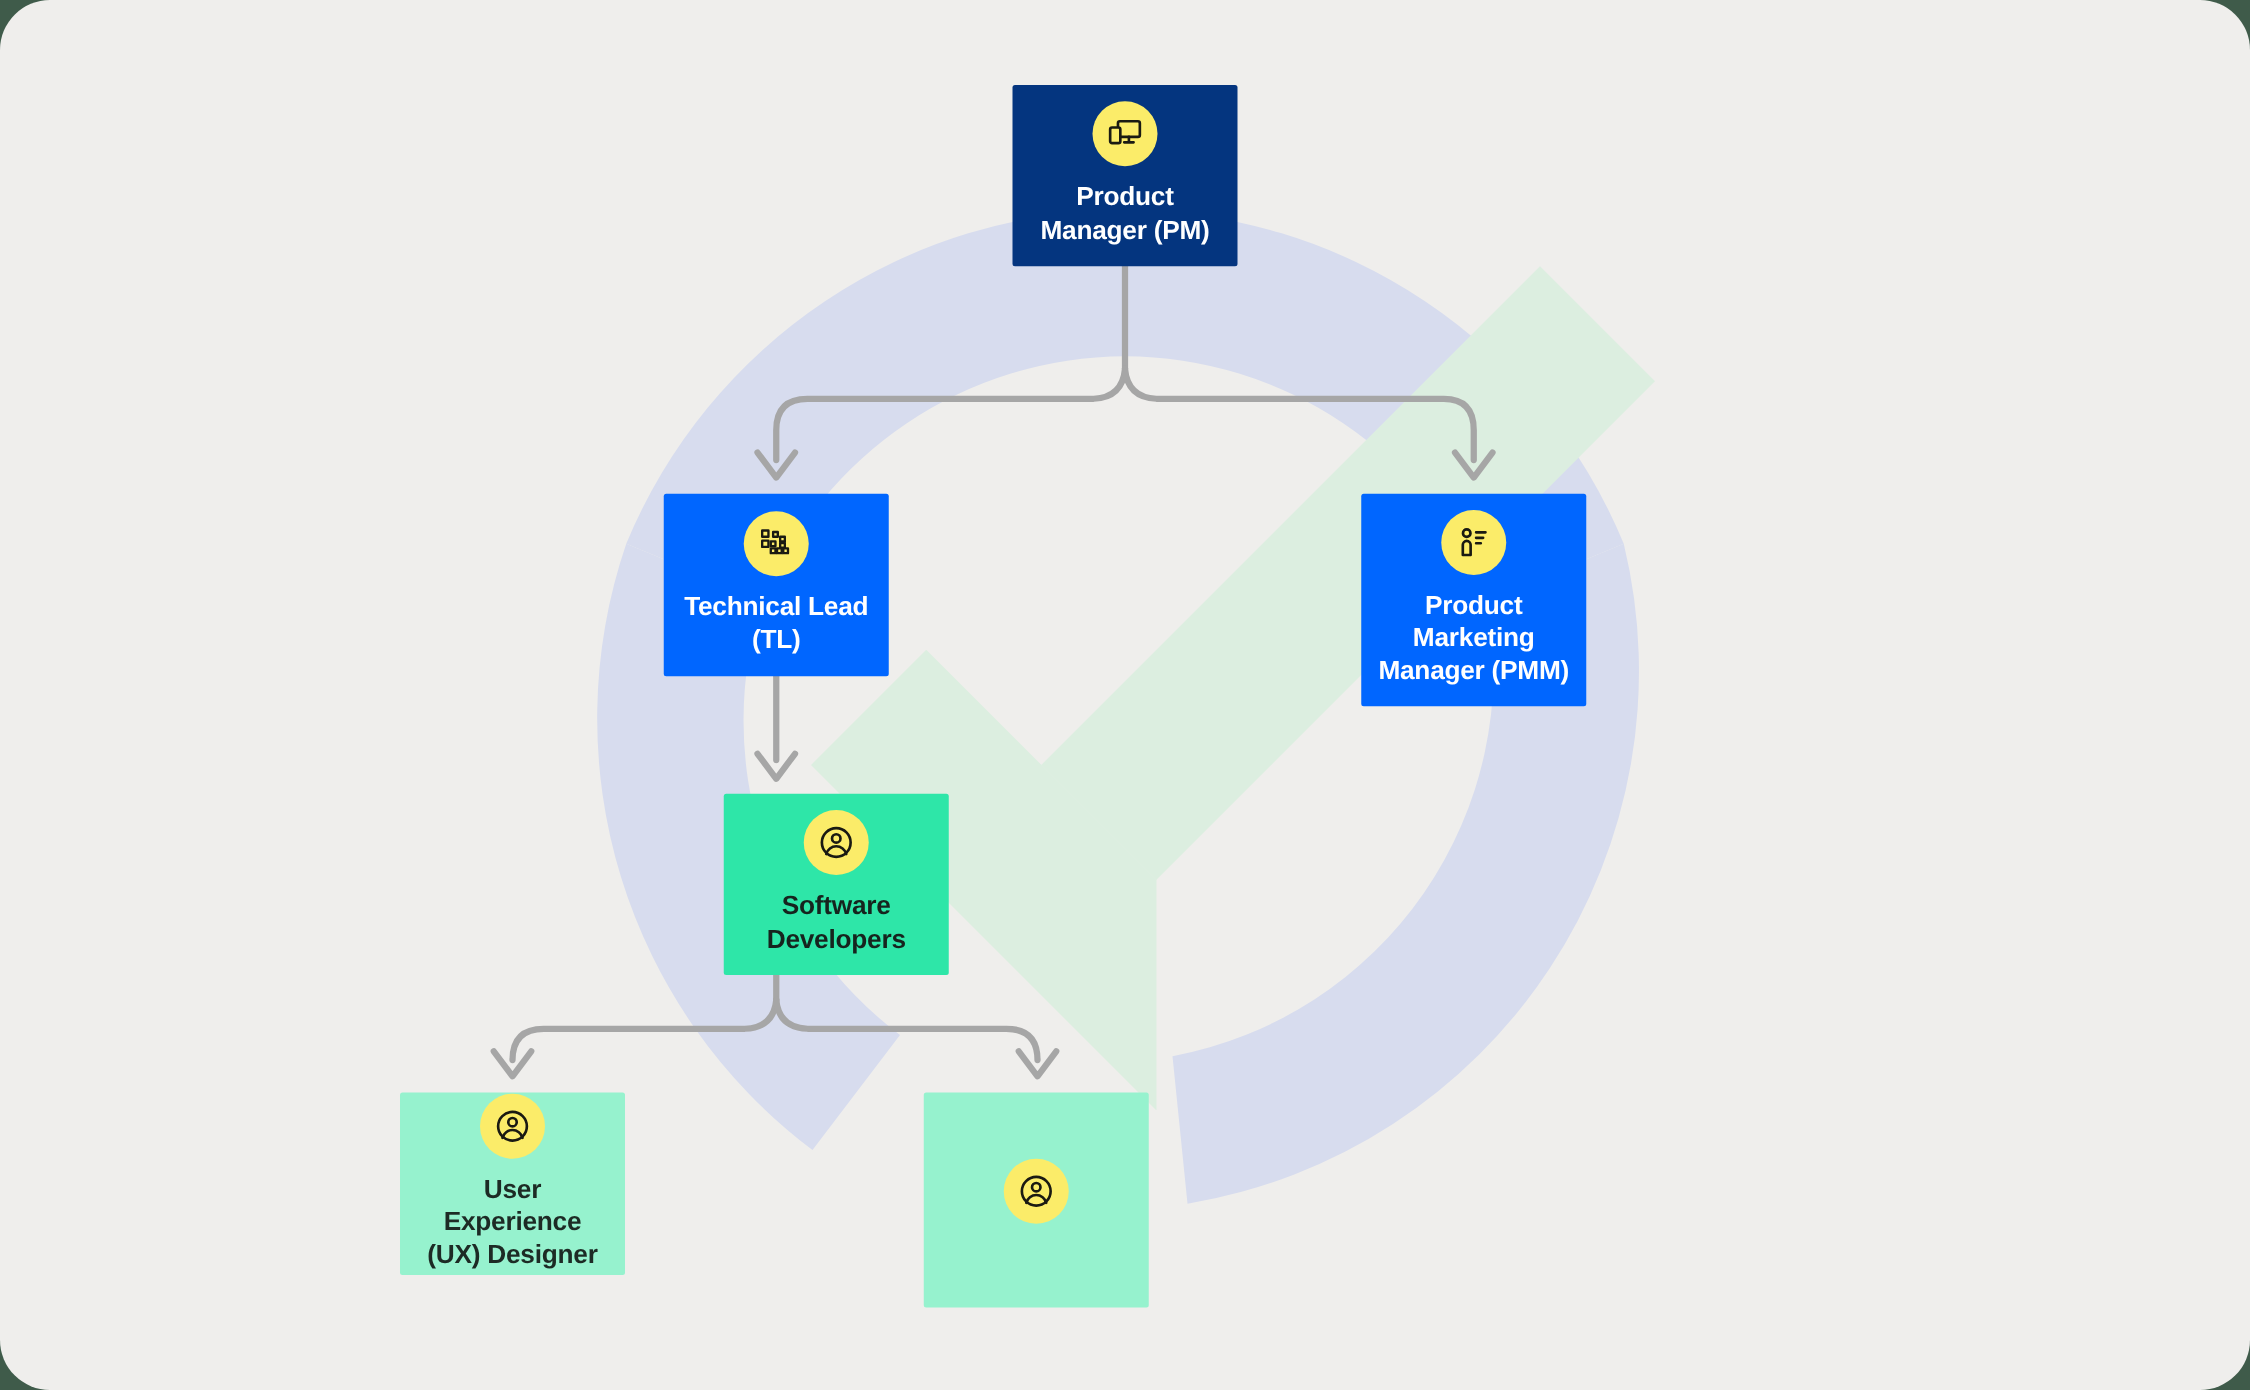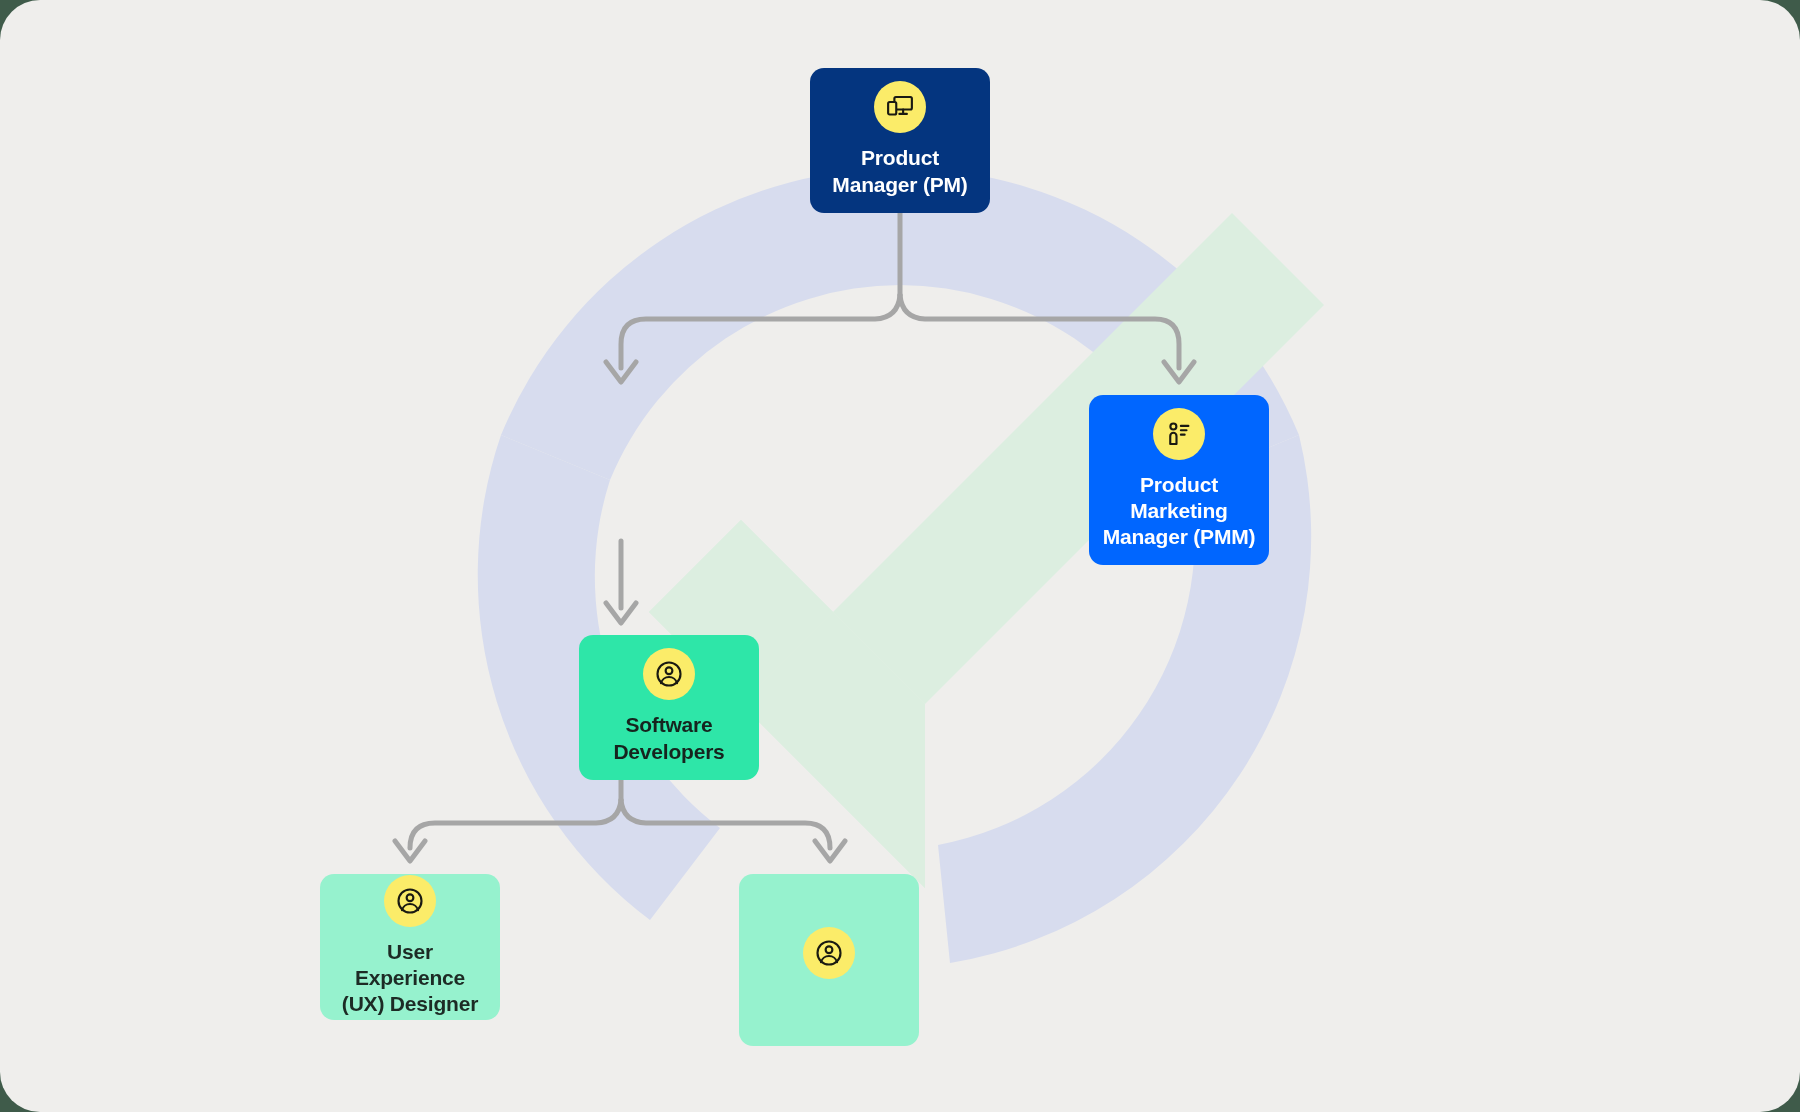--- a/index.html
+++ b/index.html
@@ -34,21 +34,21 @@
     position: absolute;
     left: 0; top: 0;
     width: 1800px;
     height: 1112px;
     pointer-events: none;
   }
 
   .node {
     position: absolute;
     box-sizing: border-box;
-    border-radius: 14px;
+    border-radius: 2px;
     display: flex;
     flex-direction: column;
     align-items: center;
     justify-content: center;
     padding: 14px 10px 16px;
     text-align: center;
   }
   .node .icon-badge {
     width: 52px;
     height: 52px;
@@ -146,20 +146,37 @@
       <svg width="30" height="30" viewBox="0 0 24 24" fill="none" stroke="#1a1a12" stroke-width="1.7" stroke-linecap="round" stroke-linejoin="round">
         <rect x="7.5" y="4" width="14" height="10" rx="1.2"></rect>
         <path d="M14.5 14v3.5M11.5 17.5h6"></path>
         <rect x="2.5" y="8" width="6.5" height="10" rx="1.2" fill="#fbec69"></rect>
       </svg>
     </span>
     <span class="node-label">Product
 Manager (PM)</span>
   </div>
 
+  <div class="node blue" id="node-tl" style="left:531px; top:395px; width:180px; height:146px;">
+    <span class="icon-badge">
+      <svg width="30" height="30" viewBox="0 0 24 24" fill="none" stroke="#1a1a12" stroke-width="1.5" stroke-linejoin="round">
+        <rect x="3" y="3.5" width="4" height="4"></rect>
+        <rect x="10" y="4.5" width="3" height="3"></rect>
+        <rect x="14.5" y="7.5" width="3" height="3"></rect>
+        <rect x="3" y="10" width="4" height="4"></rect>
+        <rect x="8.5" y="10.5" width="3" height="3"></rect>
+        <rect x="14.5" y="11.5" width="3" height="3"></rect>
+        <rect x="8.5" y="15" width="3" height="3"></rect>
+        <rect x="12.5" y="15" width="3" height="3"></rect>
+        <rect x="16.5" y="15" width="3" height="3"></rect>
+      </svg>
+    </span>
+    <span class="node-label">Technical Lead
+(TL)</span>
+  </div>
 
   <div class="node blue" id="node-pmm" style="left:1089px; top:395px; width:180px; height:170px;">
     <span class="icon-badge">
       <svg width="30" height="30" viewBox="0 0 24 24" fill="none" stroke="#1a1a12" stroke-width="1.7" stroke-linecap="round" stroke-linejoin="round">
         <circle cx="7.5" cy="6" r="2.4"></circle>
         <path d="M5 20v-6.5a2.5 2.5 0 0 1 5 0V20"></path>
         <path d="M5.5 20h4"></path>
         <path d="M13.5 5.5h6M13.5 9h4.5M13.5 12.5h3"></path>
       </svg>
     </span>

